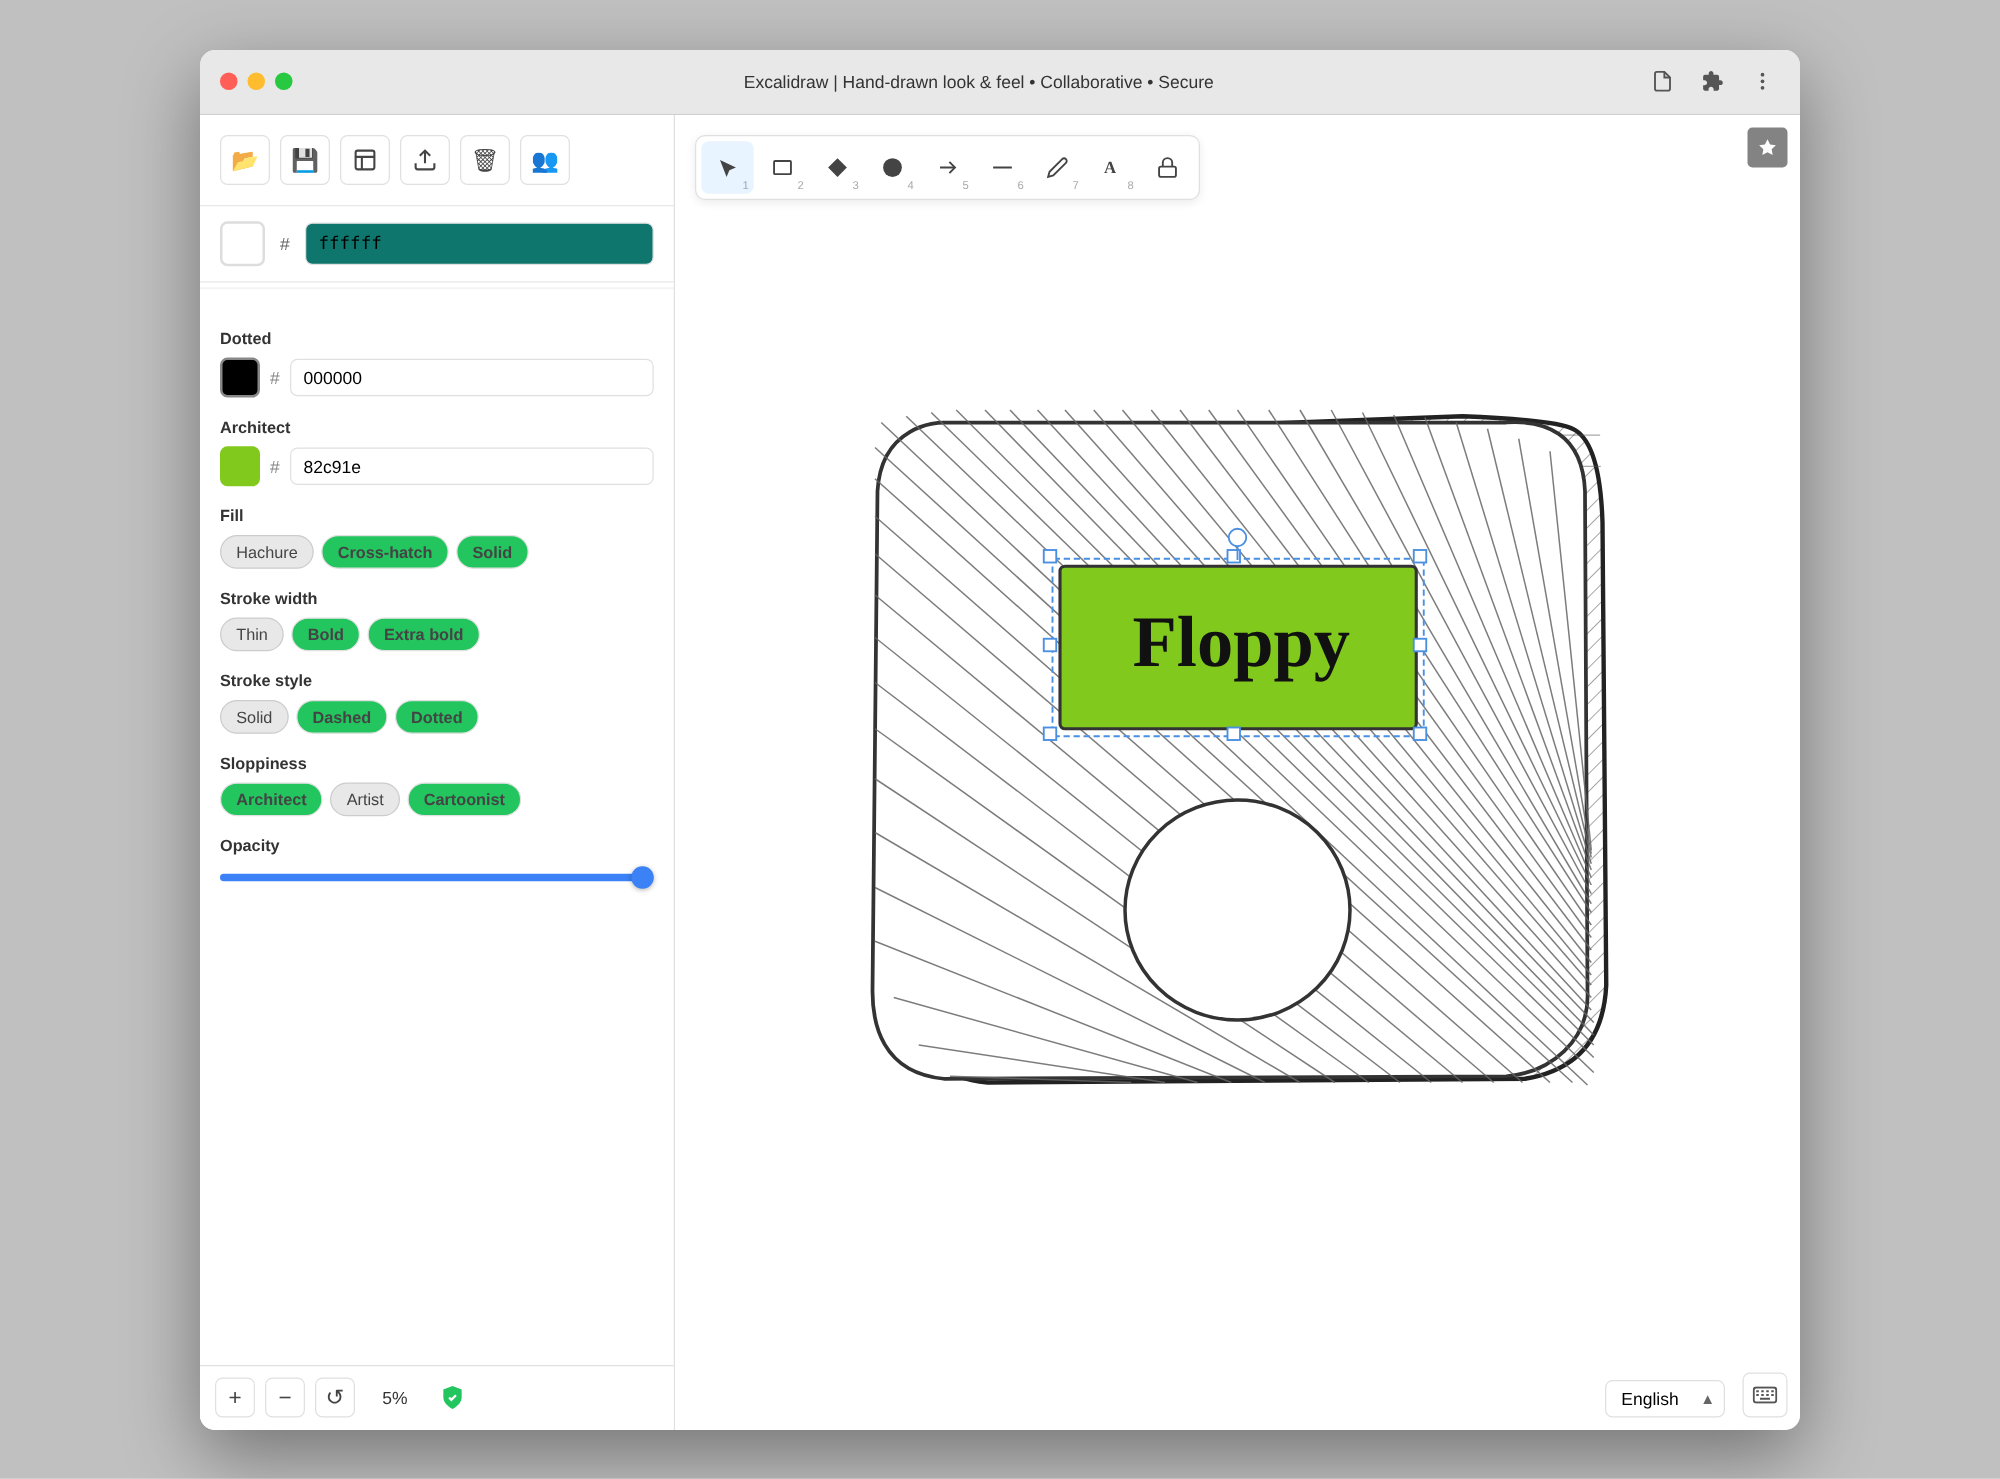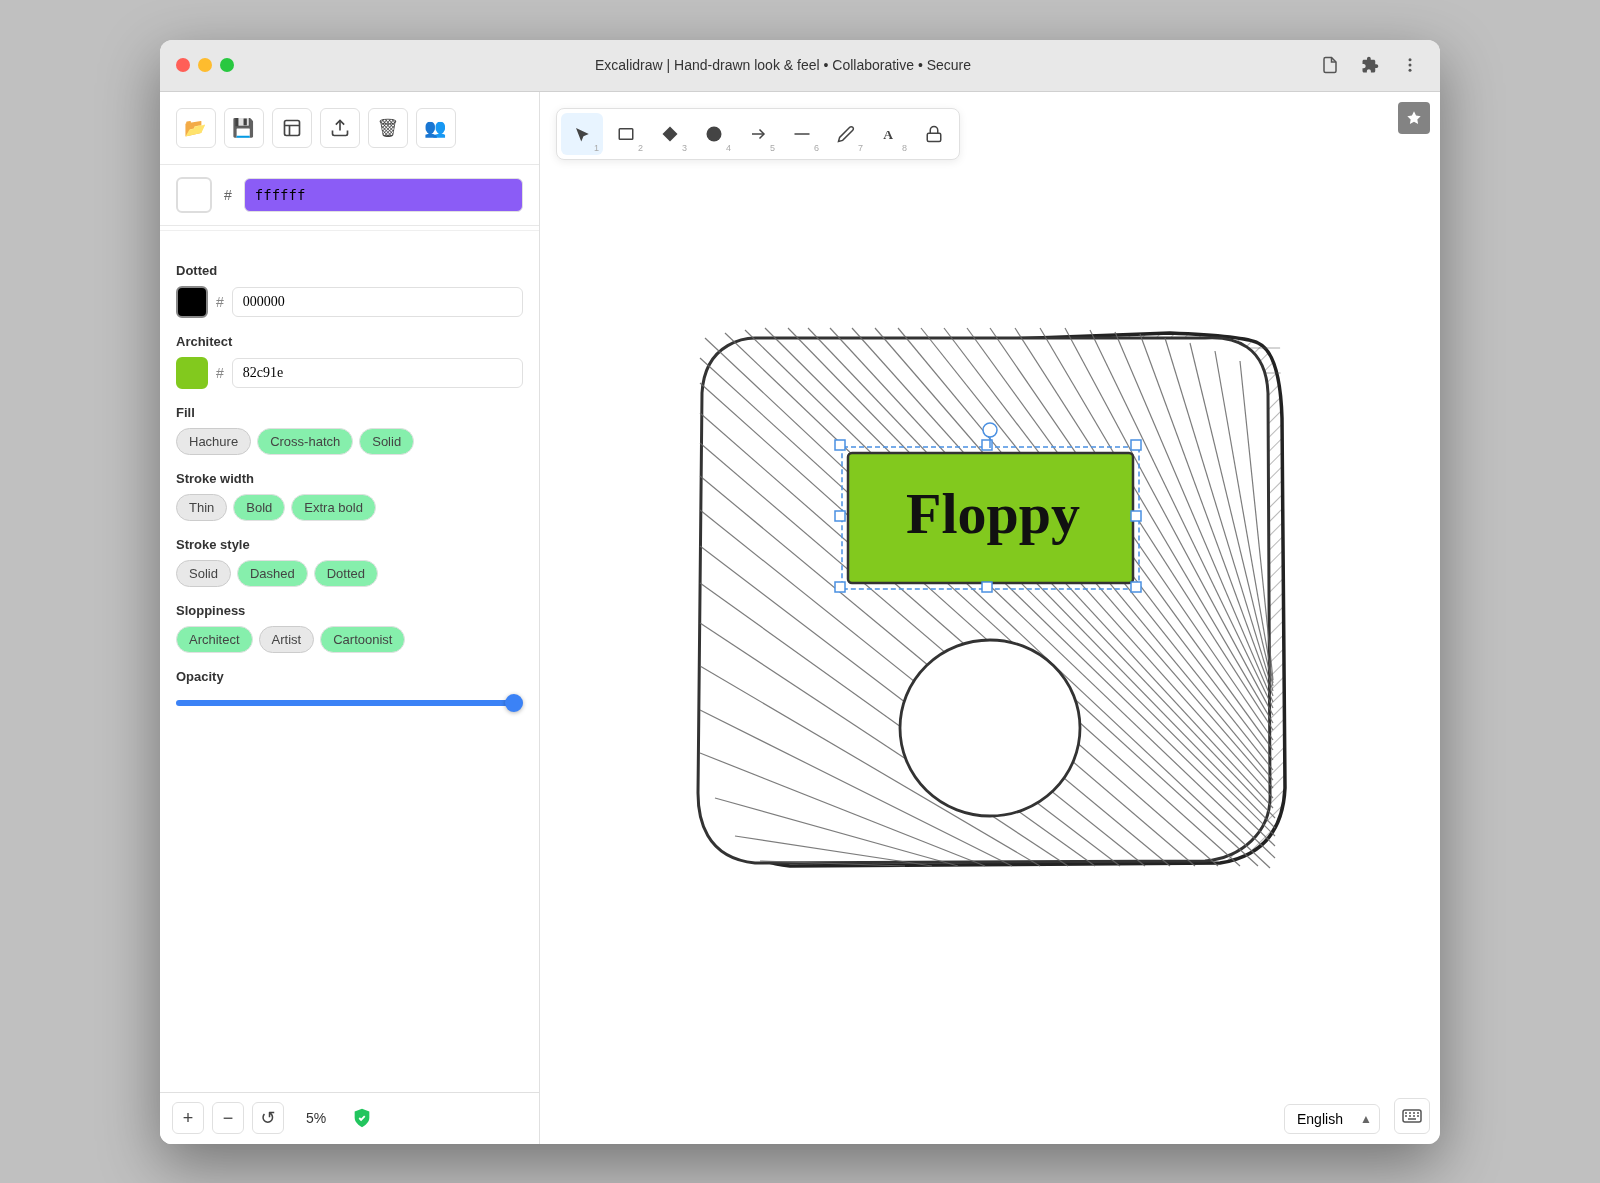--- a/index.html
+++ b/index.html
@@ -120,21 +120,21 @@
       font-size: 14px;
       color: #666;
       padding: 0 4px;
     }
     .color-input {
       flex: 1;
       border: 1px solid #e0e0e0;
       border-radius: 6px;
       padding: 8px 10px;
       font-size: 14px;
-      background: #8b5cf6;
+      background: #0f766e;
       outline: none;
       font-family: monospace;
     }
     
     .properties {
       padding: 16px;
       flex: 1;
       overflow-y: auto;
     }
     .prop-section {
@@ -165,37 +165,38 @@
     .color-hash-inline {
       font-size: 14px;
       color: #888;
     }
     .color-value-input {
       flex: 1;
       border: 1px solid #e0e0e0;
       border-radius: 6px;
       padding: 6px 10px;
       font-size: 14px;
-      font-family: Liberation Serif, serif;
+      font-family: Liberation Sans, sans-serif;
       outline: none;
       background: #fff;
     }
     .btn-group {
       display: flex;
       flex-wrap: wrap;
       gap: 6px;
     }
     .option-btn {
       padding: 5px 12px;
       border: 1px solid #e0e0e0;
       border-radius: 16px;
-      background: #86efac;
+      background: #22c55e;
       font-size: 13px;
       color: #444;
       cursor: pointer;
+      font-weight: bold;
     }
     .option-btn.active {
       background: #e8e8e8;
       border-color: #ccc;
       font-weight: 500;
     }
     .divider {
       height: 1px;
       background: #efefef;
       margin: 4px 0 16px;

